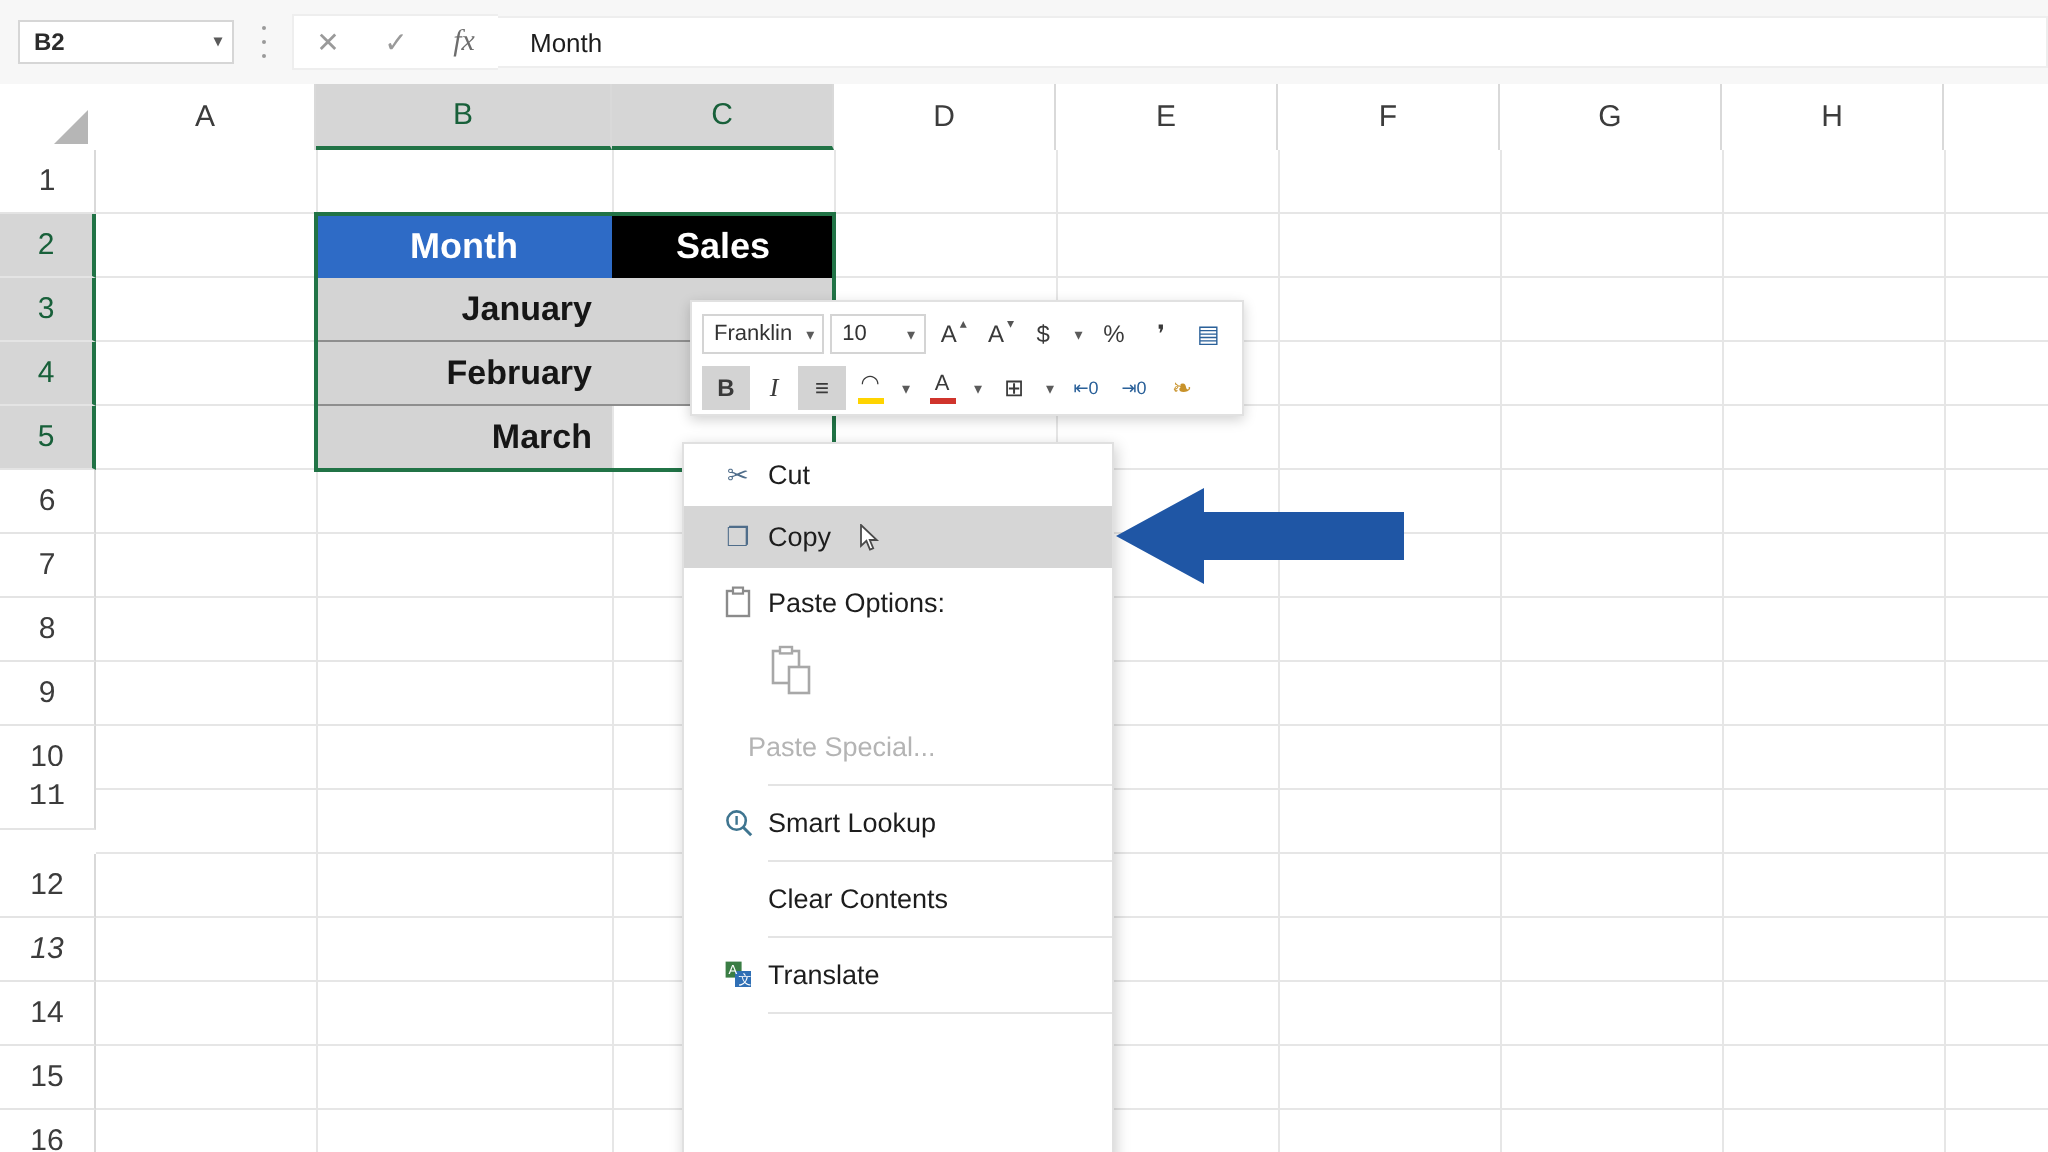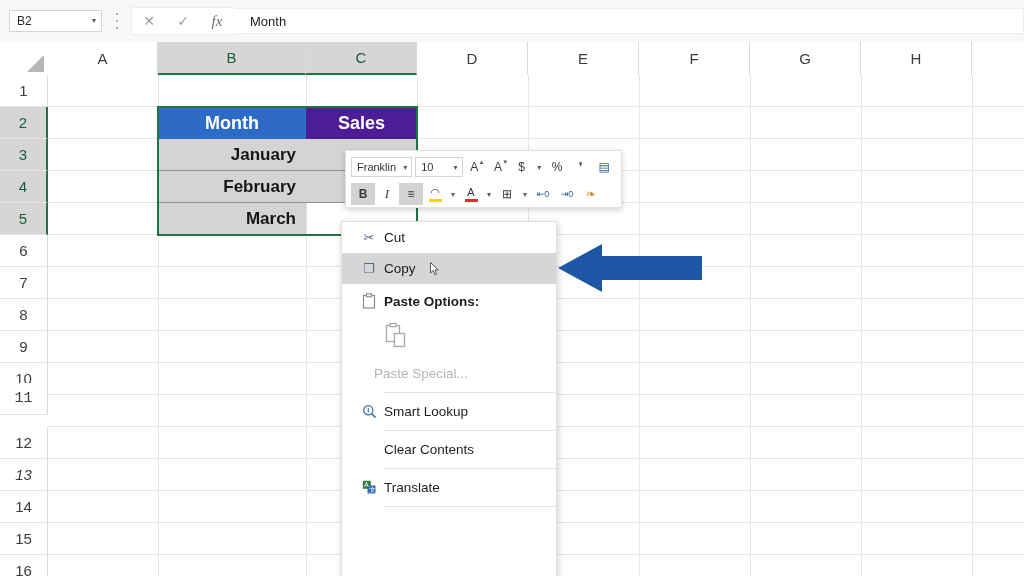--- a/index.html
+++ b/index.html
@@ -21,31 +21,32 @@
     position: absolute;
     left: 0; top: 0;
     width: 1024px; height: 42px;
     background: #f7f7f7;
     border-bottom: 1px solid #e2e2e2;
     display: flex;
     align-items: center;
   }
   #name-box {
     margin-left: 9px;
-    width: 93px;
+    width: 108px;
     height: 22px;
     background: #ffffff;
     border: 1px solid #d6d6d6;
     display: flex;
     align-items: center;
     justify-content: space-between;
     padding: 0 5px 0 7px;
     box-sizing: border-box;
     font-size: 12px;
     color: #2b2b2b;
+    font-weight: bold;
   }
   #name-box .caret {
     font-size: 8px;
     color: #5a5a5a;
     line-height: 1;
   }
   .vgrip {
     margin-left: 12px;
     width: 5px;
     height: 16px;
@@ -290,21 +291,21 @@
     display: flex;
     align-items: center;
     font-size: 13.5px;
     color: #1d1d1d;
     padding-left: 12px;
     box-sizing: border-box;
   }
   .cm-item.tall { height: 34px; }
   .cm-item.hl { background: #d6d6d6; }
   .cm-item.dim { color: #b4b4b4; }
-  .cm-item.bold { font-weight: bold; }
+  .cm-item.bold { font-weight: normal; }
   .cm-ico {
     width: 30px;
     min-width: 30px;
     display: flex;
     align-items: center;
     justify-content: center;
     font-size: 13px;
     color: #4f6d8a;
   }
   .cm-label { position: relative; }
@@ -409,21 +410,21 @@
     <div class="gline-h" style="top:255px;"></div>
     <div class="gline-h" style="top:287px;"></div>
     <div class="gline-h" style="top:319px;"></div>
     <div class="gline-h" style="top:351px;"></div>
     <div class="gline-h" style="top:383px;"></div>
     <div class="gline-h" style="top:415px;"></div>
     <div class="gline-h" style="top:447px;"></div>
     <div class="gline-h" style="top:479px;"></div>
 
     <div class="cell hdr" style="left:110px;top:32px;width:148px;height:32px;background:#2E6BC6;">Month</div>
-    <div class="cell hdr" style="left:258px;top:32px;width:111px;height:32px;background:#4c1d95;">Sales</div>
+    <div class="cell hdr" style="left:258px;top:32px;width:111px;height:32px;background:#000000;">Sales</div>
 
     <div class="cell body" style="left:110px;top:64px;width:148px;height:32px;">January</div>
     <div class="cell body" style="left:258px;top:64px;width:111px;height:32px;"></div>
 
     <div class="cell body" style="left:110px;top:96px;width:148px;height:32px;">February</div>
     <div class="cell body" style="left:258px;top:96px;width:111px;height:32px;"></div>
 
     <div class="cell body" style="left:110px;top:128px;width:148px;height:32px;">March</div>
 
     <div id="sel-outline" style="left:109px;top:31px;width:261px;height:130px;"></div>

